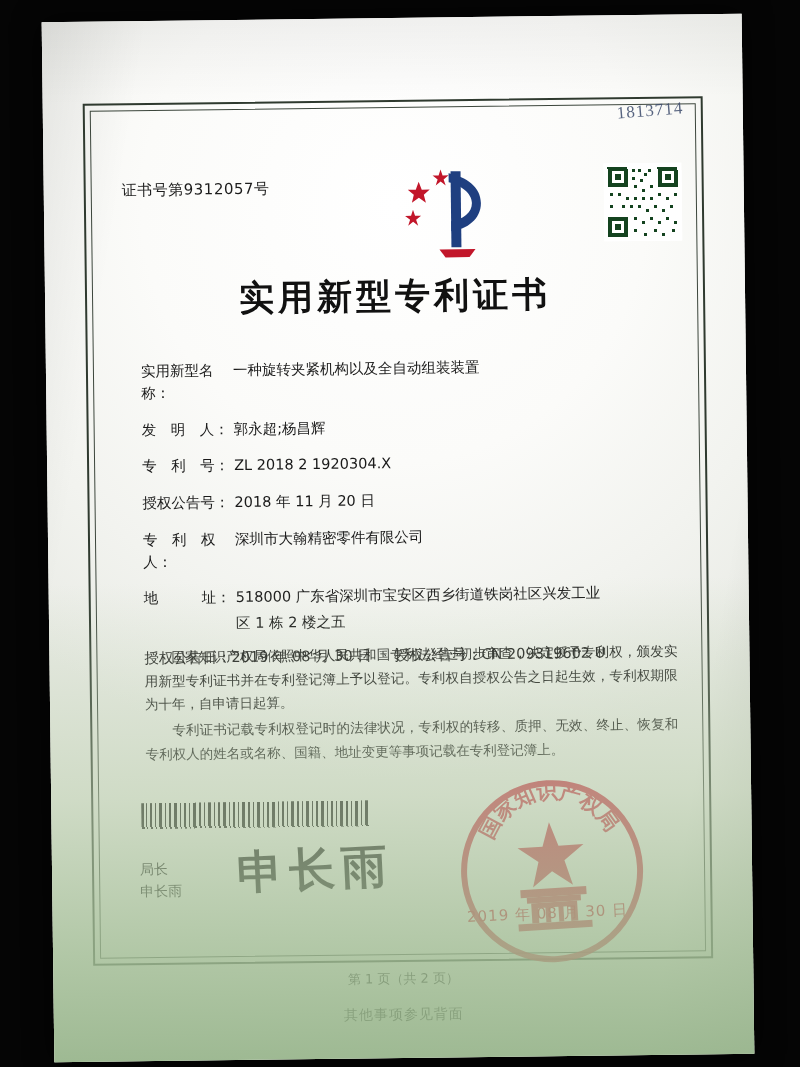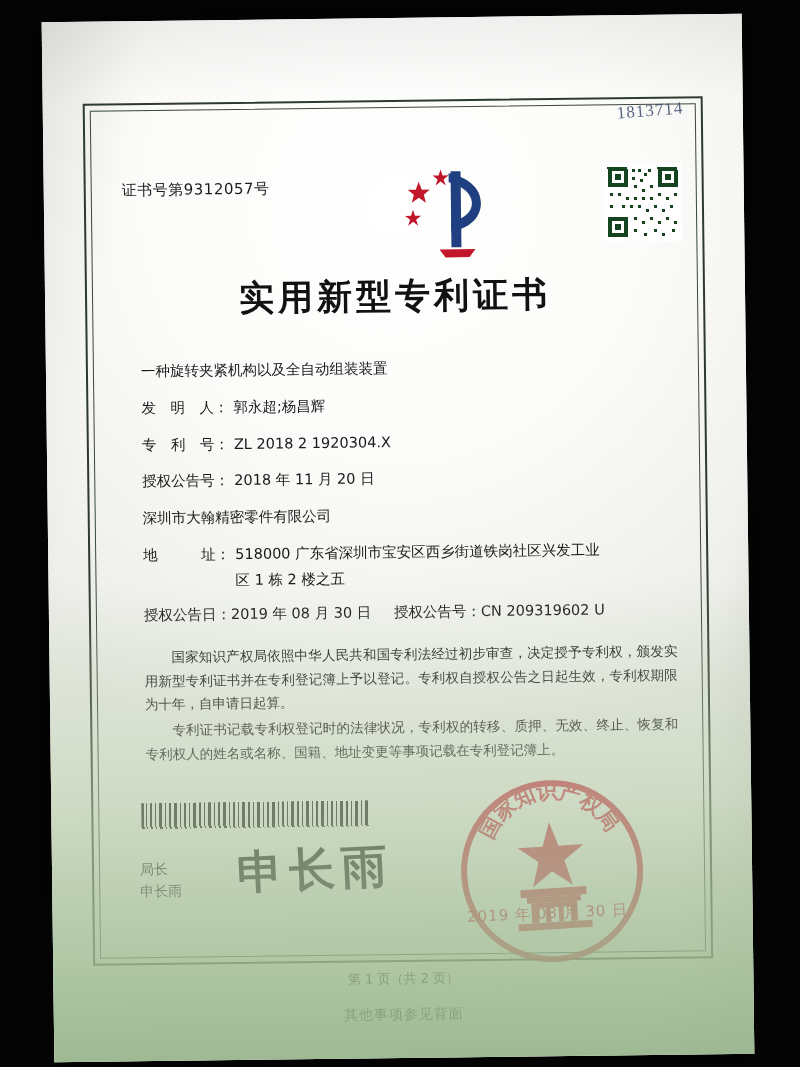--- a/index.html
+++ b/index.html
@@ -188,35 +188,37 @@
           <rect x="58" y="70" width="3" height="3"></rect>
             <rect x="68" y="66" width="3" height="3"></rect>
         </g>
       </svg>
     </div>
 
     <div class="title">实用新型专利证书</div>
 
     <div class="fields">
       <div class="row">
+        <span class="lbl">实用新型名称：</span>
         <span class="val">一种旋转夹紧机构以及全自动组装装置</span>
       </div>
       <div class="row">
         <span class="lbl">发　明　人：</span>
         <span class="val">郭永超;杨昌辉</span>
       </div>
       <div class="row">
         <span class="lbl">专　利　号：</span>
         <span class="val">ZL 2018 2 1920304.X</span>
       </div>
       <div class="row">
         <span class="lbl">授权公告号：</span>
         <span class="val">2018 年 11 月 20 日</span>
       </div>
       <div class="row">
+        <span class="lbl">专　利　权　人：</span>
         <span class="val">深圳市大翰精密零件有限公司</span>
       </div>
       <div class="row">
         <span class="lbl">地　　　址：</span>
         <span class="val">518000  广东省深圳市宝安区西乡街道铁岗社区兴发工业</span>
       </div>
       <div class="addr-2">区 1 栋 2 楼之五</div>
       <div class="row pub">
         <span class="seg1">
           <span>授权公告日：</span><span>2019 年 08 月 30 日</span>

